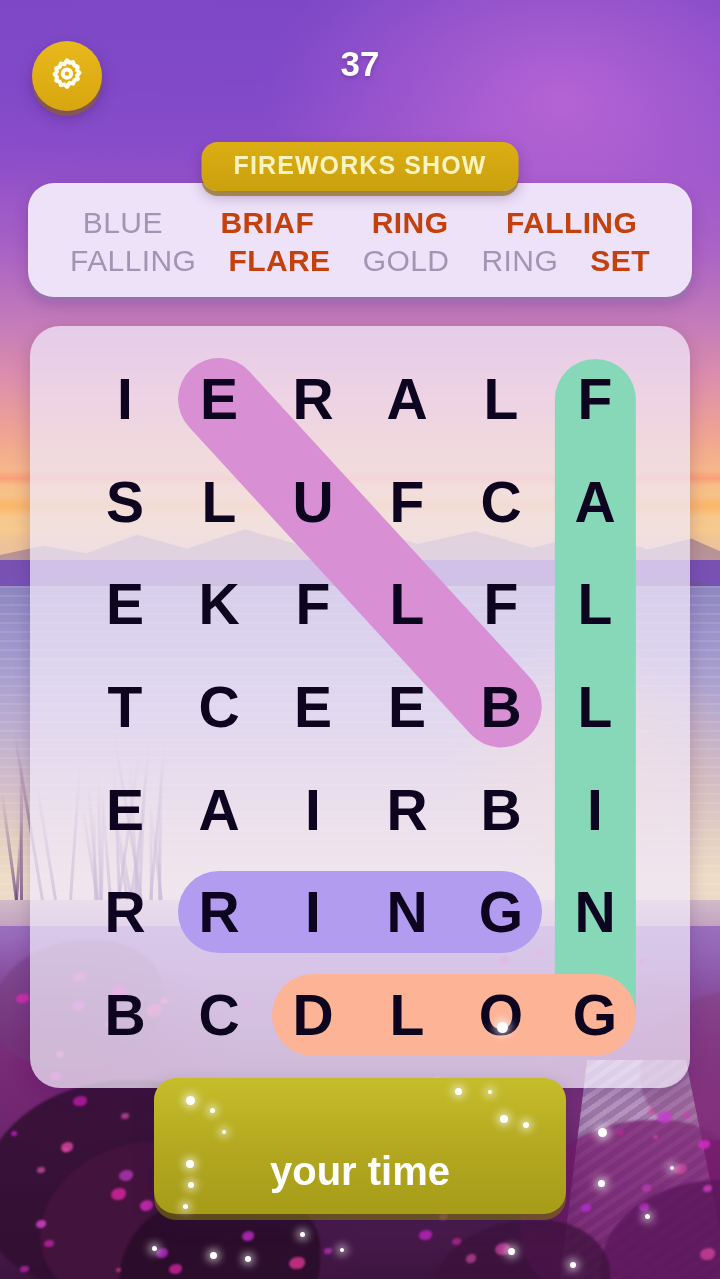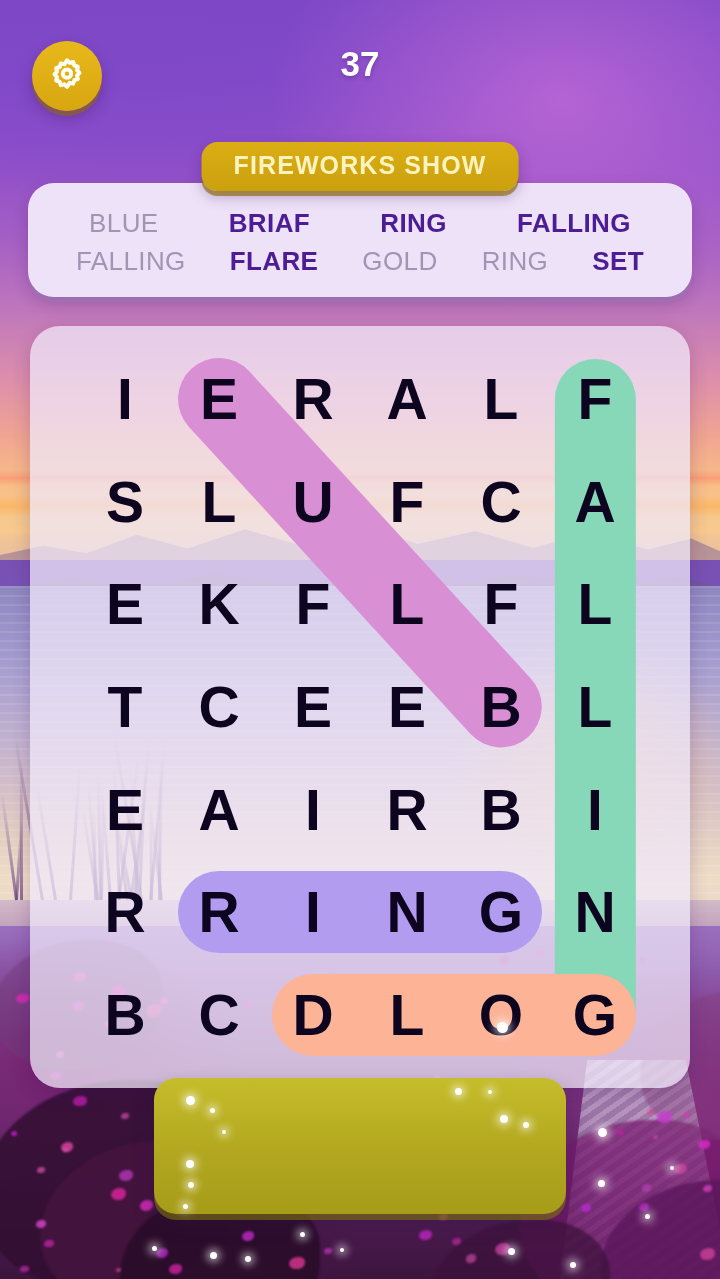--- a/index.html
+++ b/index.html
@@ -212,27 +212,27 @@
     flex-direction: column;
     gap: 4px;
   }
   .word-row {
     display: flex;
     justify-content: space-around;
     align-items: center;
     height: 34px;
   }
   .word {
-    font-size: 26px;
+    font-size: 30px;
     font-weight: bold;
     letter-spacing: .4px;
     white-space: nowrap;
   }
   .word.found { color: #a096b4; font-weight: normal; }
-  .word.todo  { color: #4c1d95; }
+  .word.todo  { color: #c2410c; }
 
   
   #grid-panel {
     position: absolute;
     left: 30px; right: 30px; top: 326px;
     height: 762px;
     background: rgba(240,232,250,.74);
     border-radius: 30px;
     box-shadow: 0 6px 18px rgba(60,20,90,.22);
     z-index: 4;
@@ -489,20 +489,21 @@
       <div class="cell" style="left: 236px; top: 637.429px; width: 94px; height: 102.571px; color: rgb(13, 4, 32);">D</div>
       <div class="cell" style="left: 330px; top: 637.429px; width: 94px; height: 102.571px; color: rgb(13, 4, 32);">L</div>
       <div class="cell" style="left: 424px; top: 637.429px; width: 94px; height: 102.571px; color: rgb(13, 4, 32);">O</div>
       <div class="cell" style="left: 518px; top: 637.429px; width: 94px; height: 102.571px; color: rgb(13, 4, 32);">G</div>
     </div>
 </div>
 
 <button id="cta">
   <span>
     <br>
+    <span>your time</span>
   </span>
 </button>
 
 <div class="spark" style="left: 186px; top: 1096px; width: 9px; height: 9px;"></div>
 <div class="spark" style="left: 210px; top: 1108px; width: 5px; height: 5px;"></div>
 <div class="spark" style="left: 222px; top: 1130px; width: 4px; height: 4px;"></div>
 <div class="spark" style="left: 186px; top: 1160px; width: 8px; height: 8px;"></div>
 <div class="spark" style="left: 188px; top: 1182px; width: 6px; height: 6px;"></div>
 <div class="spark" style="left: 183px; top: 1204px; width: 5px; height: 5px;"></div>
 <div class="spark" style="left: 210px; top: 1252px; width: 7px; height: 7px;"></div>

